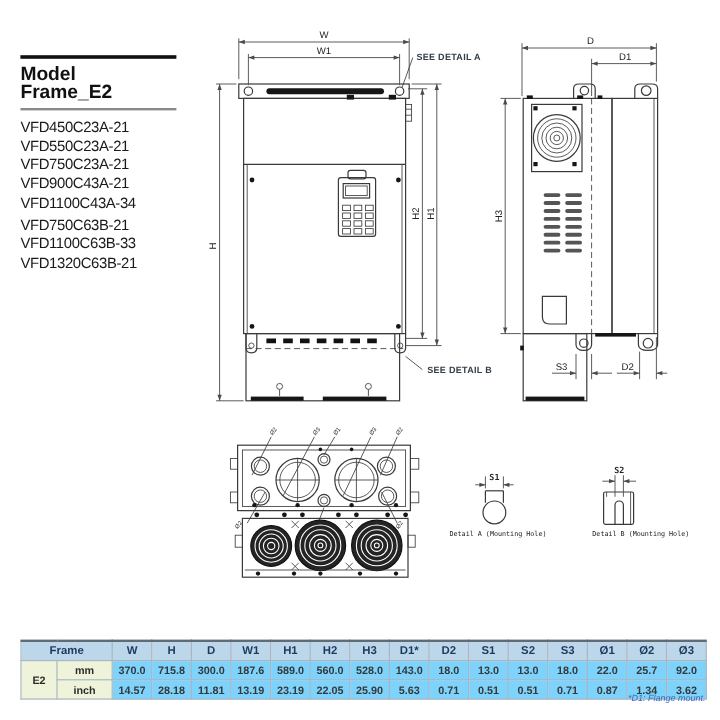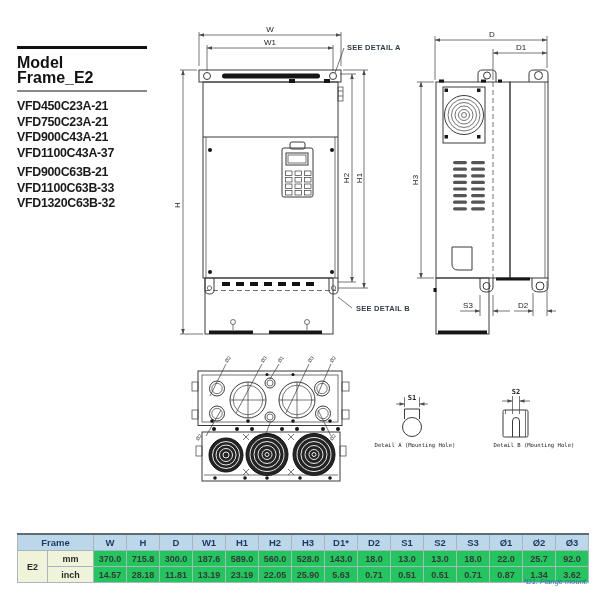--- a/index.html
+++ b/index.html
@@ -6,21 +6,21 @@
   .page{position:relative;width:600px;height:600px;background:#fff;overflow:hidden;
         font-family:"Liberation Sans",sans-serif;color:#1a1a1a;}
   .drawing{position:absolute;left:0;top:0;}
 
   
   .model-panel{position:absolute;left:17px;top:46px;width:130px;}
   .bar{height:3px;background:#111;}
   .mtitle{font-size:16px;font-weight:bold;line-height:15px;color:#111;}
   .mtitle.first{margin-top:6px;}
   .mdivider{height:2px;background:#8a8a8a;margin:5px 0 7px 0;}
-  .mitem{font-size:12.4px;font-weight:bold;line-height:15.7px;letter-spacing:-0.3px;white-space:nowrap;}
+  .mitem{font-size:12.4px;font-weight:normal;line-height:15.7px;letter-spacing:-0.3px;white-space:nowrap;}
   .group2{margin-top:3px;}
 
   
   .dimtext{font-size:8px;fill:#222;font-family:"Liberation Sans",sans-serif;}
   .callout{font-size:7.5px;font-weight:bold;letter-spacing:.25px;fill:#333c4a;font-family:"Liberation Sans",sans-serif;}
   .stext{font-size:7px;font-weight:bold;fill:#222;font-family:"DejaVu Sans Mono",monospace;}
   .cap{font-size:5.6px;fill:#222;font-family:"DejaVu Sans Mono",monospace;}
   .ko{font-size:5px;fill:#333;font-family:"Liberation Sans",sans-serif;}
   .o{stroke:#3a3a3a;stroke-width:1;fill:none;}
   .ot{stroke:#3a3a3a;stroke-width:0.7;fill:none;}
@@ -29,21 +29,21 @@
   .dk{fill:#161616;stroke:none;}
   .dash{stroke-dasharray:5 3;}
   .wring{stroke:#fff;stroke-width:0.9;fill:none;}
 
   
   .dim-table{position:absolute;left:17px;top:533px;width:571px;border-collapse:collapse;table-layout:fixed;
              border:1px solid #8fa0ac;border-top:2px solid #5f6b75;}
   .dim-table th,.dim-table td{border:1px solid #a9b6c0;padding:0;height:15px;text-align:center;vertical-align:middle;}
   .dim-table th.hd{background:#bdd7ea;color:#1d3a5f;font-size:9.5px;font-weight:bold;}
   .dim-table th.lb{background:#eef3da;color:#2c2c2c;font-size:9px;font-weight:bold;text-align:center;}
-  .dim-table td{background:#22c55e;color:#383838;font-size:9px;font-weight:bold;}
+  .dim-table td{background:#7dd3fc;color:#383838;font-size:9px;font-weight:bold;}
   .footnote{position:absolute;right:12px;top:577px;font-size:7.5px;color:#3a6ab5;font-style:italic;}
 </style>
 </head>
 <body>
 
 <div class="page">
 
   <svg class="drawing" width="600" height="530" viewBox="0 0 600 530">
 
     <g>
@@ -381,28 +381,29 @@
     </g>
   </svg>
 
   <div class="model-panel">
     <div class="bar"></div>
     <div class="mtitle first">Model</div>
     <div class="mtitle">Frame_E2</div>
     <div class="mdivider"></div>
     <div class="group1">
       <div class="mitem">VFD450C23A-21</div>
+      <div class="mitem">VFD550C23A-21</div>
       <div class="mitem">VFD750C23A-21</div>
       <div class="mitem">VFD900C43A-21</div>
-      <div class="mitem">VFD1100C43A-37</div>
+      <div class="mitem">VFD1100C43A-34</div>
     </div>
     <div class="group2">
-      <div class="mitem">VFD900C63B-21</div>
+      <div class="mitem">VFD750C63B-21</div>
       <div class="mitem">VFD1100C63B-33</div>
-      <div class="mitem">VFD1320C63B-32</div>
+      <div class="mitem">VFD1320C63B-21</div>
     </div>
   </div>
 
   <table class="dim-table">
     <colgroup>
       <col style="width:30px">
         <col style="width:46px">
       <col style="width:33px">
         <col style="width:33px">
         <col style="width:33px">

